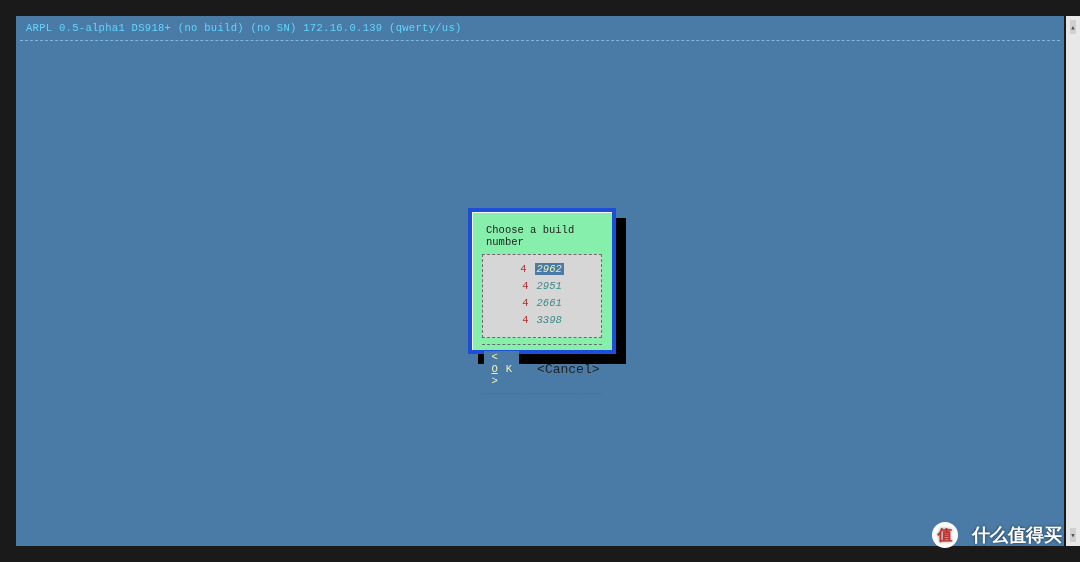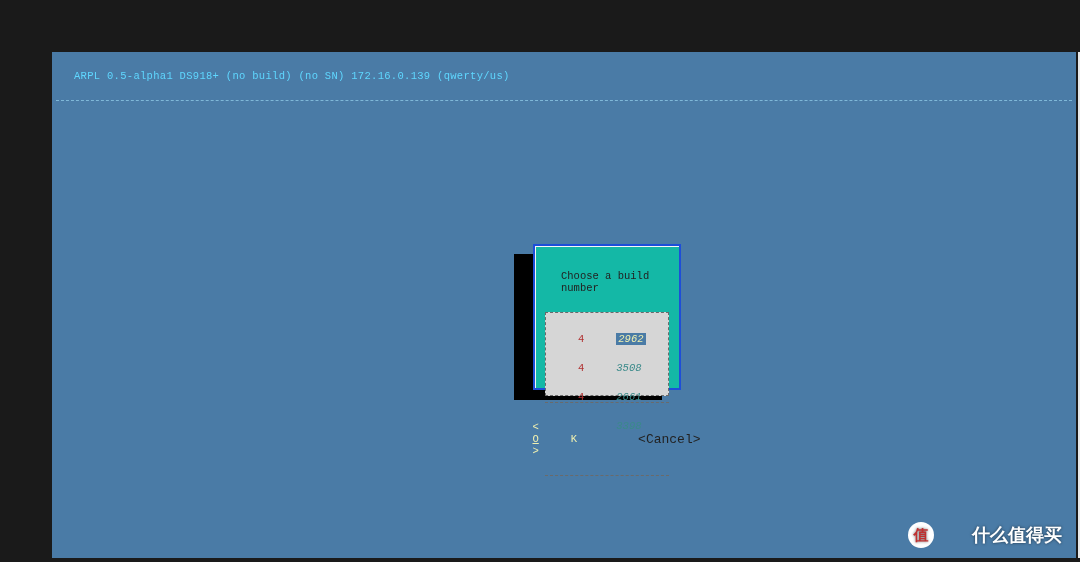--- a/index.html
+++ b/index.html
@@ -1,15 +1,15 @@
 <!DOCTYPE html>
 <html><head>
   <meta charset="utf-8">
   <style>
-    * { margin: 16px; padding: 0; box-sizing: border-box; }
+    * { margin: 4px; padding: 0; box-sizing: border-box; }
     body {
       width: 1080px;
       height: 562px;
       background: #1a1a1a;
       font-family: "Courier New", monospace;
       font-size: 11px;
       position: relative;
       overflow: hidden;
     }
     .outer-frame {
@@ -33,26 +33,26 @@
     .dialog-shadow {
       position: absolute;
       left: 466px;
       top: 206px;
       width: 148px;
       height: 146px;
       background: #000;
     }
     .dialog {
       position: absolute;
-      left: 485px;
+      left: 456px;
       top: 196px;
       width: 148px;
       height: 146px;
-      background: #14b8a6;
-      border: 2px solid #1d4ed8;
+      background: #86efac;
+      border: 4px solid #1d4ed8;
       box-shadow: inset 1px 1px 0 #f6f6f6;
     }
     .dialog-title {
       color: #222;
       padding: 8px 10px 2px 10px;
       font-size: 10.5px;
     }
     .dialog-list-frame {
       margin: 0 10px 6px 10px;
       border: 1px dashed #6a6a6a;
@@ -157,21 +157,21 @@
 
 <div class="dialog-shadow"></div>
 
 <div class="dialog">
   <div class="dialog-title">Choose a build number</div>
   <div class="dialog-list-frame">
     <div class="list-row selected-row">
       <span class="prefix-4">4</span><span class="build-num">2962</span>
     </div>
     <div class="list-row">
-      <span class="prefix-4">4</span><span class="build-num">3508</span>
+      <span class="prefix-4">4</span><span class="build-num">2951</span>
     </div>
     <div class="list-row">
       <span class="prefix-4">4</span><span class="build-num">2661</span>
     </div>
     <div class="list-row">
       <span class="prefix-4">4</span><span class="build-num">3398</span>
     </div>
   </div>
   <div class="btn-row">
     <span class="btn-ok-wrap"><span>&lt;</span><span> </span><span class="underline">O</span><span>K </span><span>&gt;</span></span>

